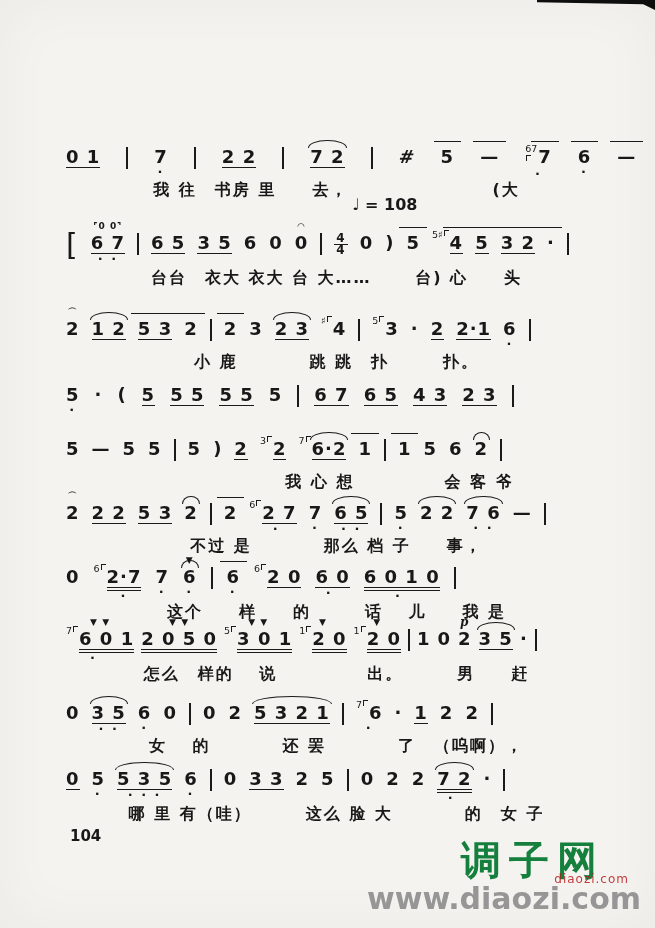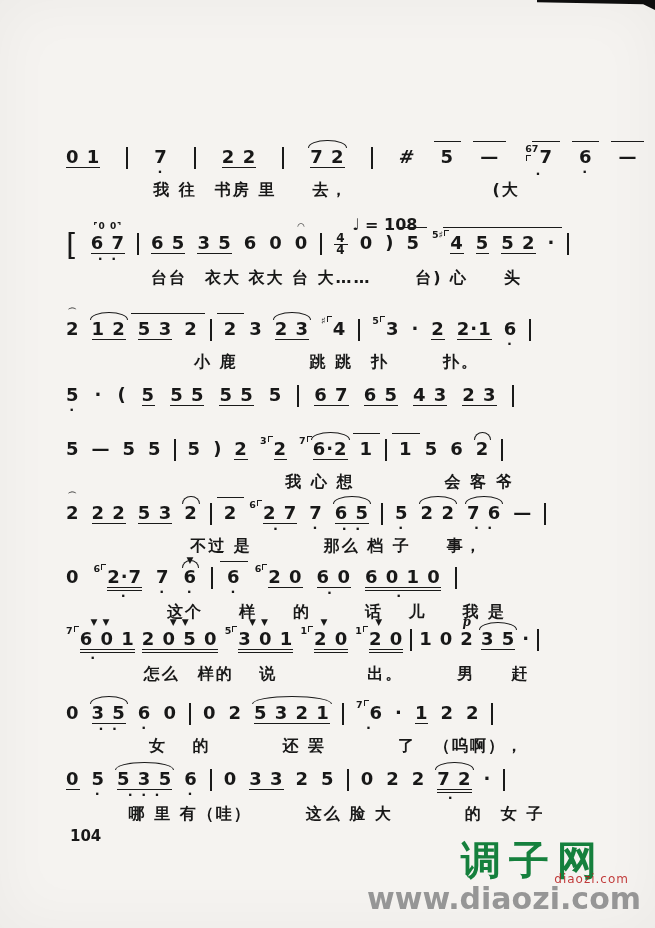--- a/index.html
+++ b/index.html
@@ -16,21 +16,21 @@
   .sys6{top:490px}.sys7{top:554px}.sys8{top:616px}.sys9{top:690px}.sys10{top:756px}
   .notes{display:flex;align-items:flex-start;gap:12px;}
   .sys1 .notes{gap:26px}.sys4 .notes{gap:15px}.sys7 .notes{gap:14px}.sys8 .notes{gap:7px}
 
   .tok{display:inline-flex;flex-direction:column;align-items:center;}
   .above{height:13px;line-height:13px;font-size:9px;font-weight:700;text-align:center;
          letter-spacing:1px;white-space:pre;}
   .above.pdyn{font-style:italic;font-family:"DejaVu Serif","Liberation Serif",serif;
          font-size:12px;font-weight:700;}
   .mid{display:flex;align-items:flex-start;}
-  .grace{font-size:9.5px;font-weight:700;margin-right:1px;transform:translateY(-4px);}
+  .grace{font-size:9.5px;font-weight:400;margin-right:1px;transform:translateY(-4px);}
   .grace::after{content:"";display:inline-block;width:4px;height:5px;
          border-top:1.5px solid #1a1a1a;border-left:1.5px solid #1a1a1a;
          margin-left:1px;vertical-align:2px;}
   .main{position:relative;font-size:18px;line-height:20px;height:20px;font-weight:700;
          white-space:pre;letter-spacing:1px;}
   .u1 .main{border-bottom:1.6px solid #1a1a1a;}
   .u2 .main{border-bottom:4px double #1a1a1a;}
   .slur .main::before{content:"";position:absolute;left:-2px;right:-2px;top:-7px;height:7px;
          border:1.6px solid #1a1a1a;border-bottom:0;
          border-radius:50% 50% 0 0/100% 100% 0 0;}
@@ -40,21 +40,21 @@
          white-space:pre;letter-spacing:2px;margin-top:1px;}
   .bar .main{width:2px;height:22px;background:#1a1a1a;}
   .big .main{font-size:30px;line-height:24px;height:24px;font-weight:400;}
   .sym .main{transform:skewX(-10deg);}
   .frac .main{display:flex;flex-direction:column;align-items:center;font-size:12px;
          line-height:11px;height:auto;}
   .frac .den{border-top:1.4px solid #1a1a1a;padding:0 2px;}
   .lyrics{margin-top:1px;font-size:16px;font-weight:700;letter-spacing:2px;
          white-space:pre;padding-left:2px;text-align:center;}
 
-  .tempo{position:absolute;left:352px;top:195px;font-size:16px;font-weight:700;margin-top:20px;}
+  .tempo{position:absolute;left:352px;top:195px;font-size:16px;font-weight:700;}
   .page-number{position:absolute;left:70px;top:827px;font-size:15px;font-weight:700;text-align:right;}
   .wm-name{position:absolute;right:50px;top:838px;font-size:40px;line-height:44px;
          color:#15803d;font-weight:700;letter-spacing:8px;}
   .wm-url{position:absolute;right:14px;top:882px;font-size:30px;line-height:34px;
          color:#969696;font-weight:700;}
   .wm-overlay{position:absolute;right:26px;top:872px;font-size:12px;color:#b91c1c;
          opacity:.85;letter-spacing:1px;}
 </style>
 </head>
 <body>
@@ -294,21 +294,21 @@
           <span class="tok u1 tie">
             <span class="above"></span>
             <span class="mid">
               <span class="main">5</span>
             </span>
             <span class="below"></span>
           </span>
           <span class="tok u1 tie">
             <span class="above"></span>
             <span class="mid">
-              <span class="main">5 2</span>
+              <span class="main">3 2</span>
             </span>
             <span class="below"></span>
           </span>
           <span class="tok tie">
             <span class="above"></span>
             <span class="mid">
               <span class="main">·</span>
             </span>
             <span class="below"></span>
           </span>

